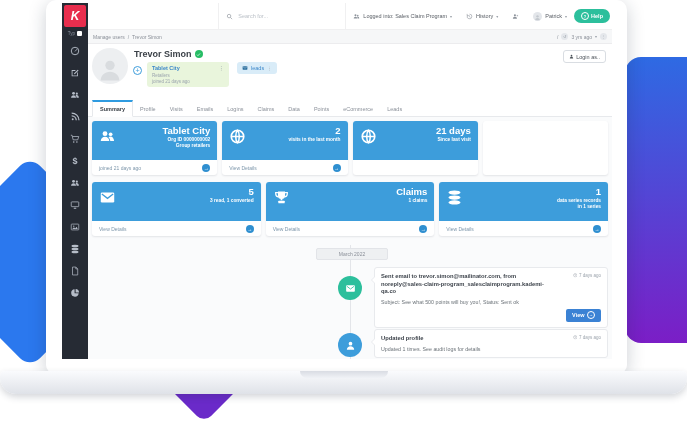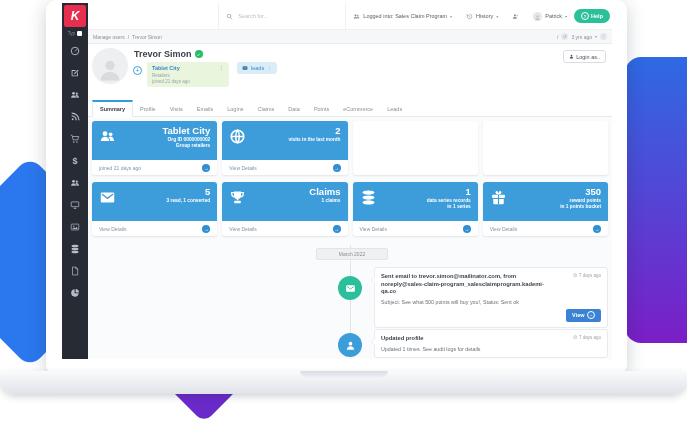--- a/index.html
+++ b/index.html
@@ -416,20 +416,29 @@
                   <div class="card-value">2</div>
                   <div class="card-line">visits in the last month</div>
                 </div>
               </div>
               <div class="card-foot">
                 <span>View Details</span>
                 <span class="arr">→</span>
               </div>
             </div>
             <div class="card">
+              <div class="card-head">
+                <svg class="card-icon">
+                    <use href="#ic-globe"></use>
+                  </svg>
+                <div class="card-text">
+                  <div class="card-value">21 days</div>
+                  <div class="card-line">Since last visit</div>
+                </div>
+              </div>
               <div class="card-foot">
                   <span></span>
                 </div>
             </div>
             <div class="card">
               <div class="card-foot">
                   <span></span>
                 </div>
             </div>
           </div>
@@ -467,36 +476,20 @@
             </div>
             <div class="card">
               <div class="card-head">
                 <svg class="card-icon">
                     <use href="#ic-db"></use>
                   </svg>
                 <div class="card-text">
                   <div class="card-value">1</div>
                   <div class="card-line">data series records</div>
                   <div class="card-line">in 1 series</div>
-                </div>
-              </div>
-              <div class="card-foot">
-                <span>View Details</span>
-                <span class="arr">→</span>
-              </div>
-            </div>
-            <div class="card">
-              <div class="card-head">
-                <svg class="card-icon">
-                    <use href="#ic-gift"></use>
-                  </svg>
-                <div class="card-text">
-                  <div class="card-value">350</div>
-                  <div class="card-line">reward points</div>
-                  <div class="card-line">in 1 points bucket</div>
                 </div>
               </div>
               <div class="card-foot">
                 <span>View Details</span>
                 <span class="arr">→</span>
               </div>
             </div>
           </div>
 
           <div class="timeline">

